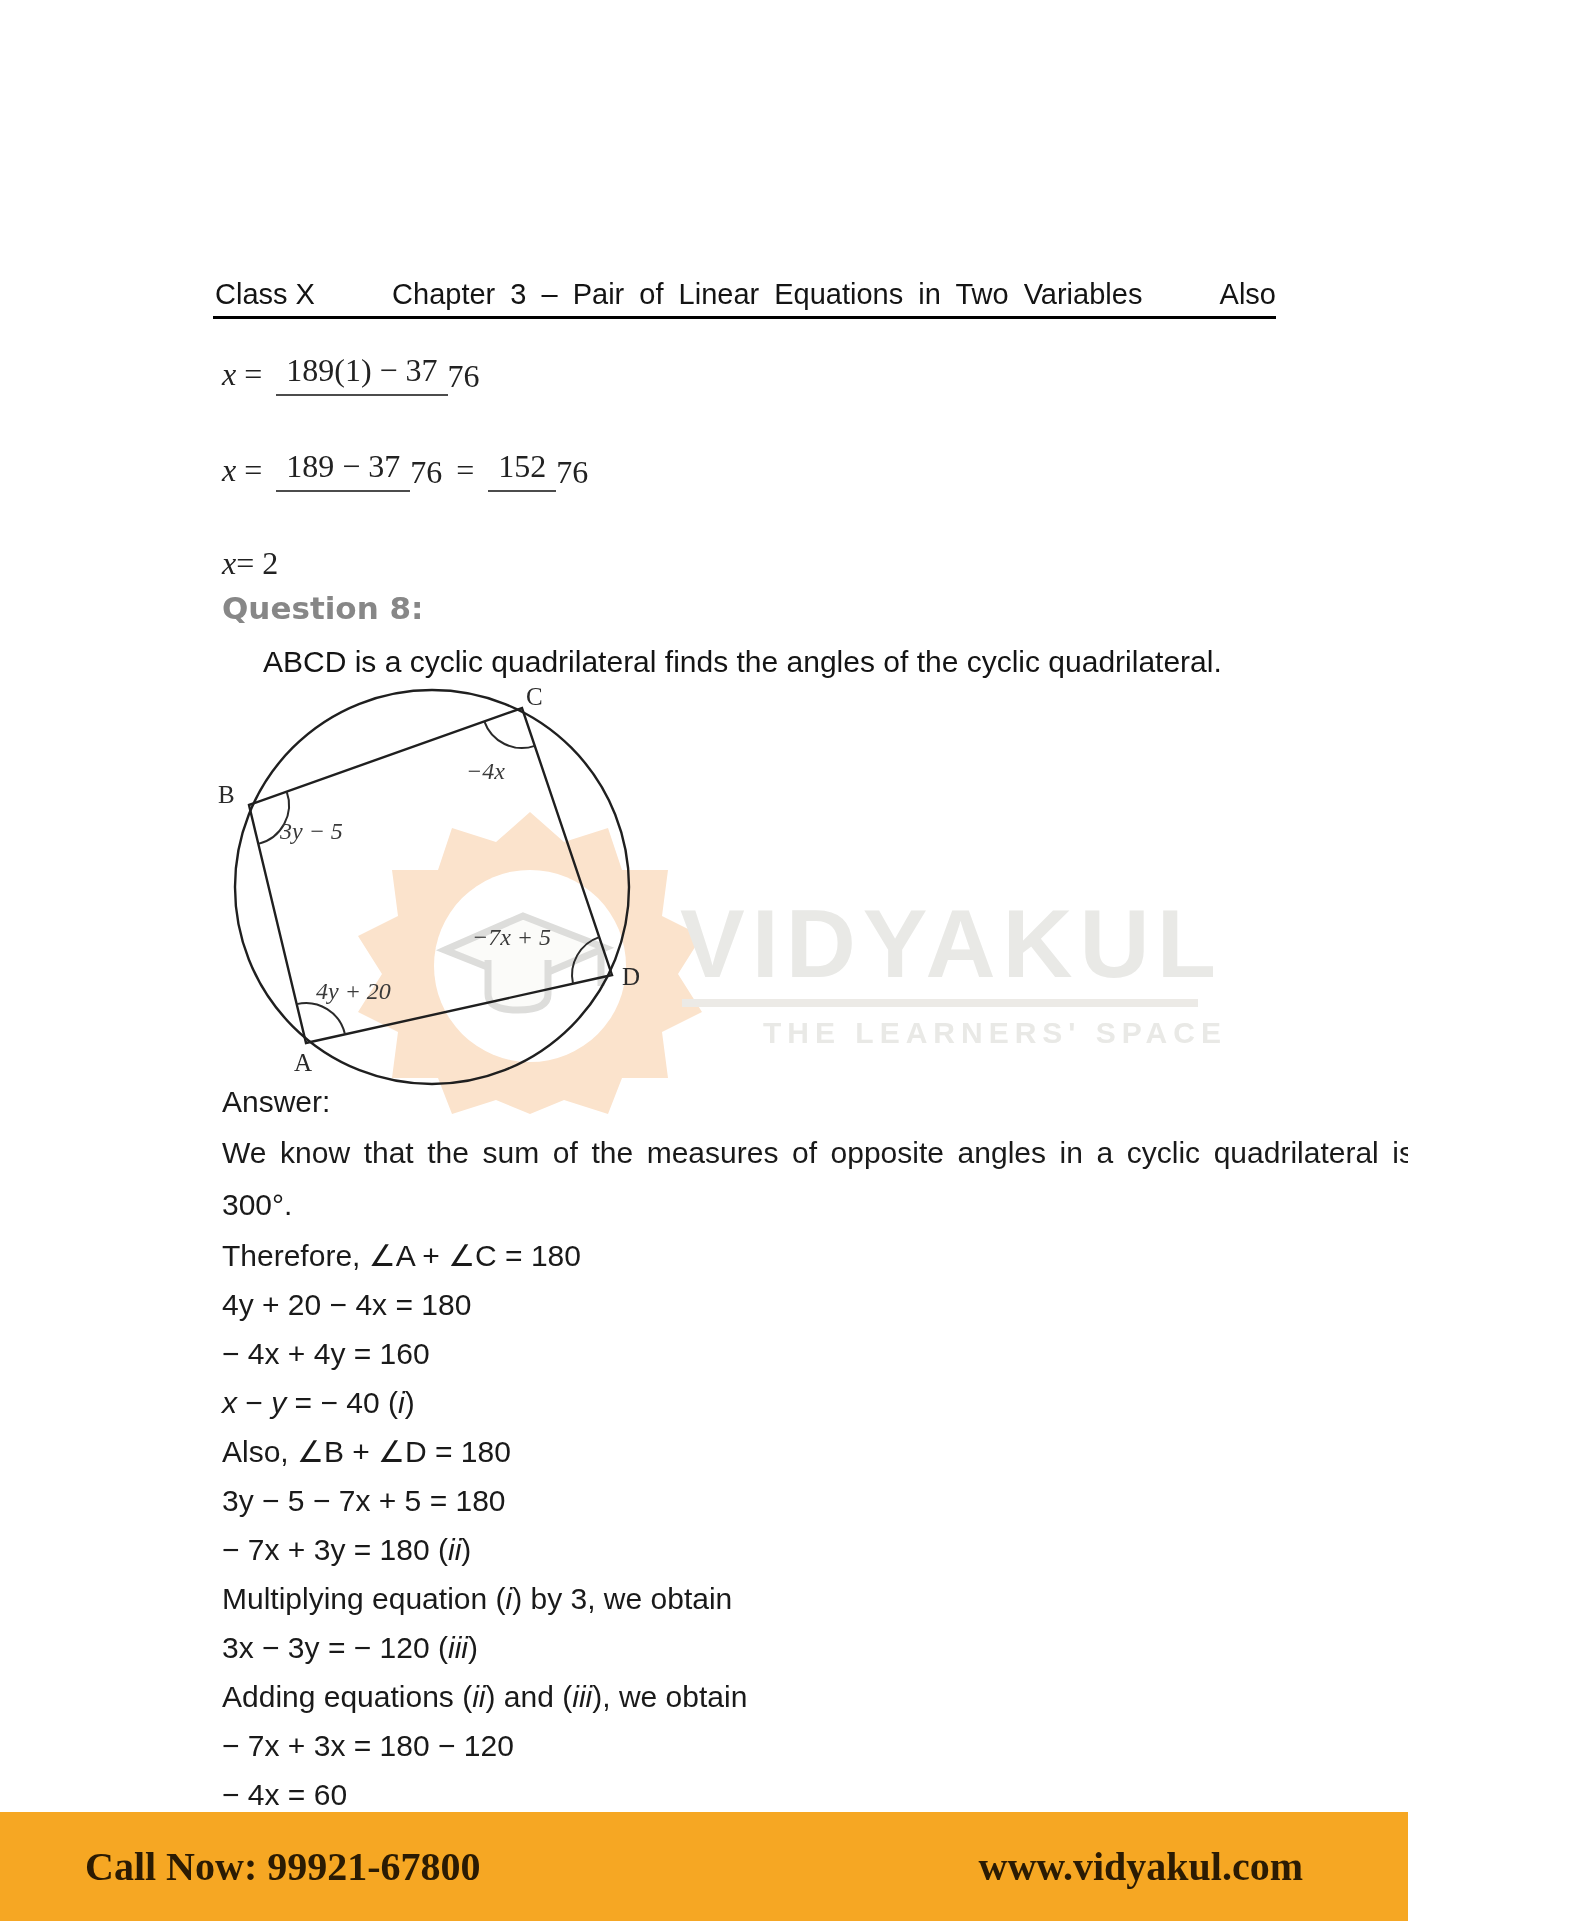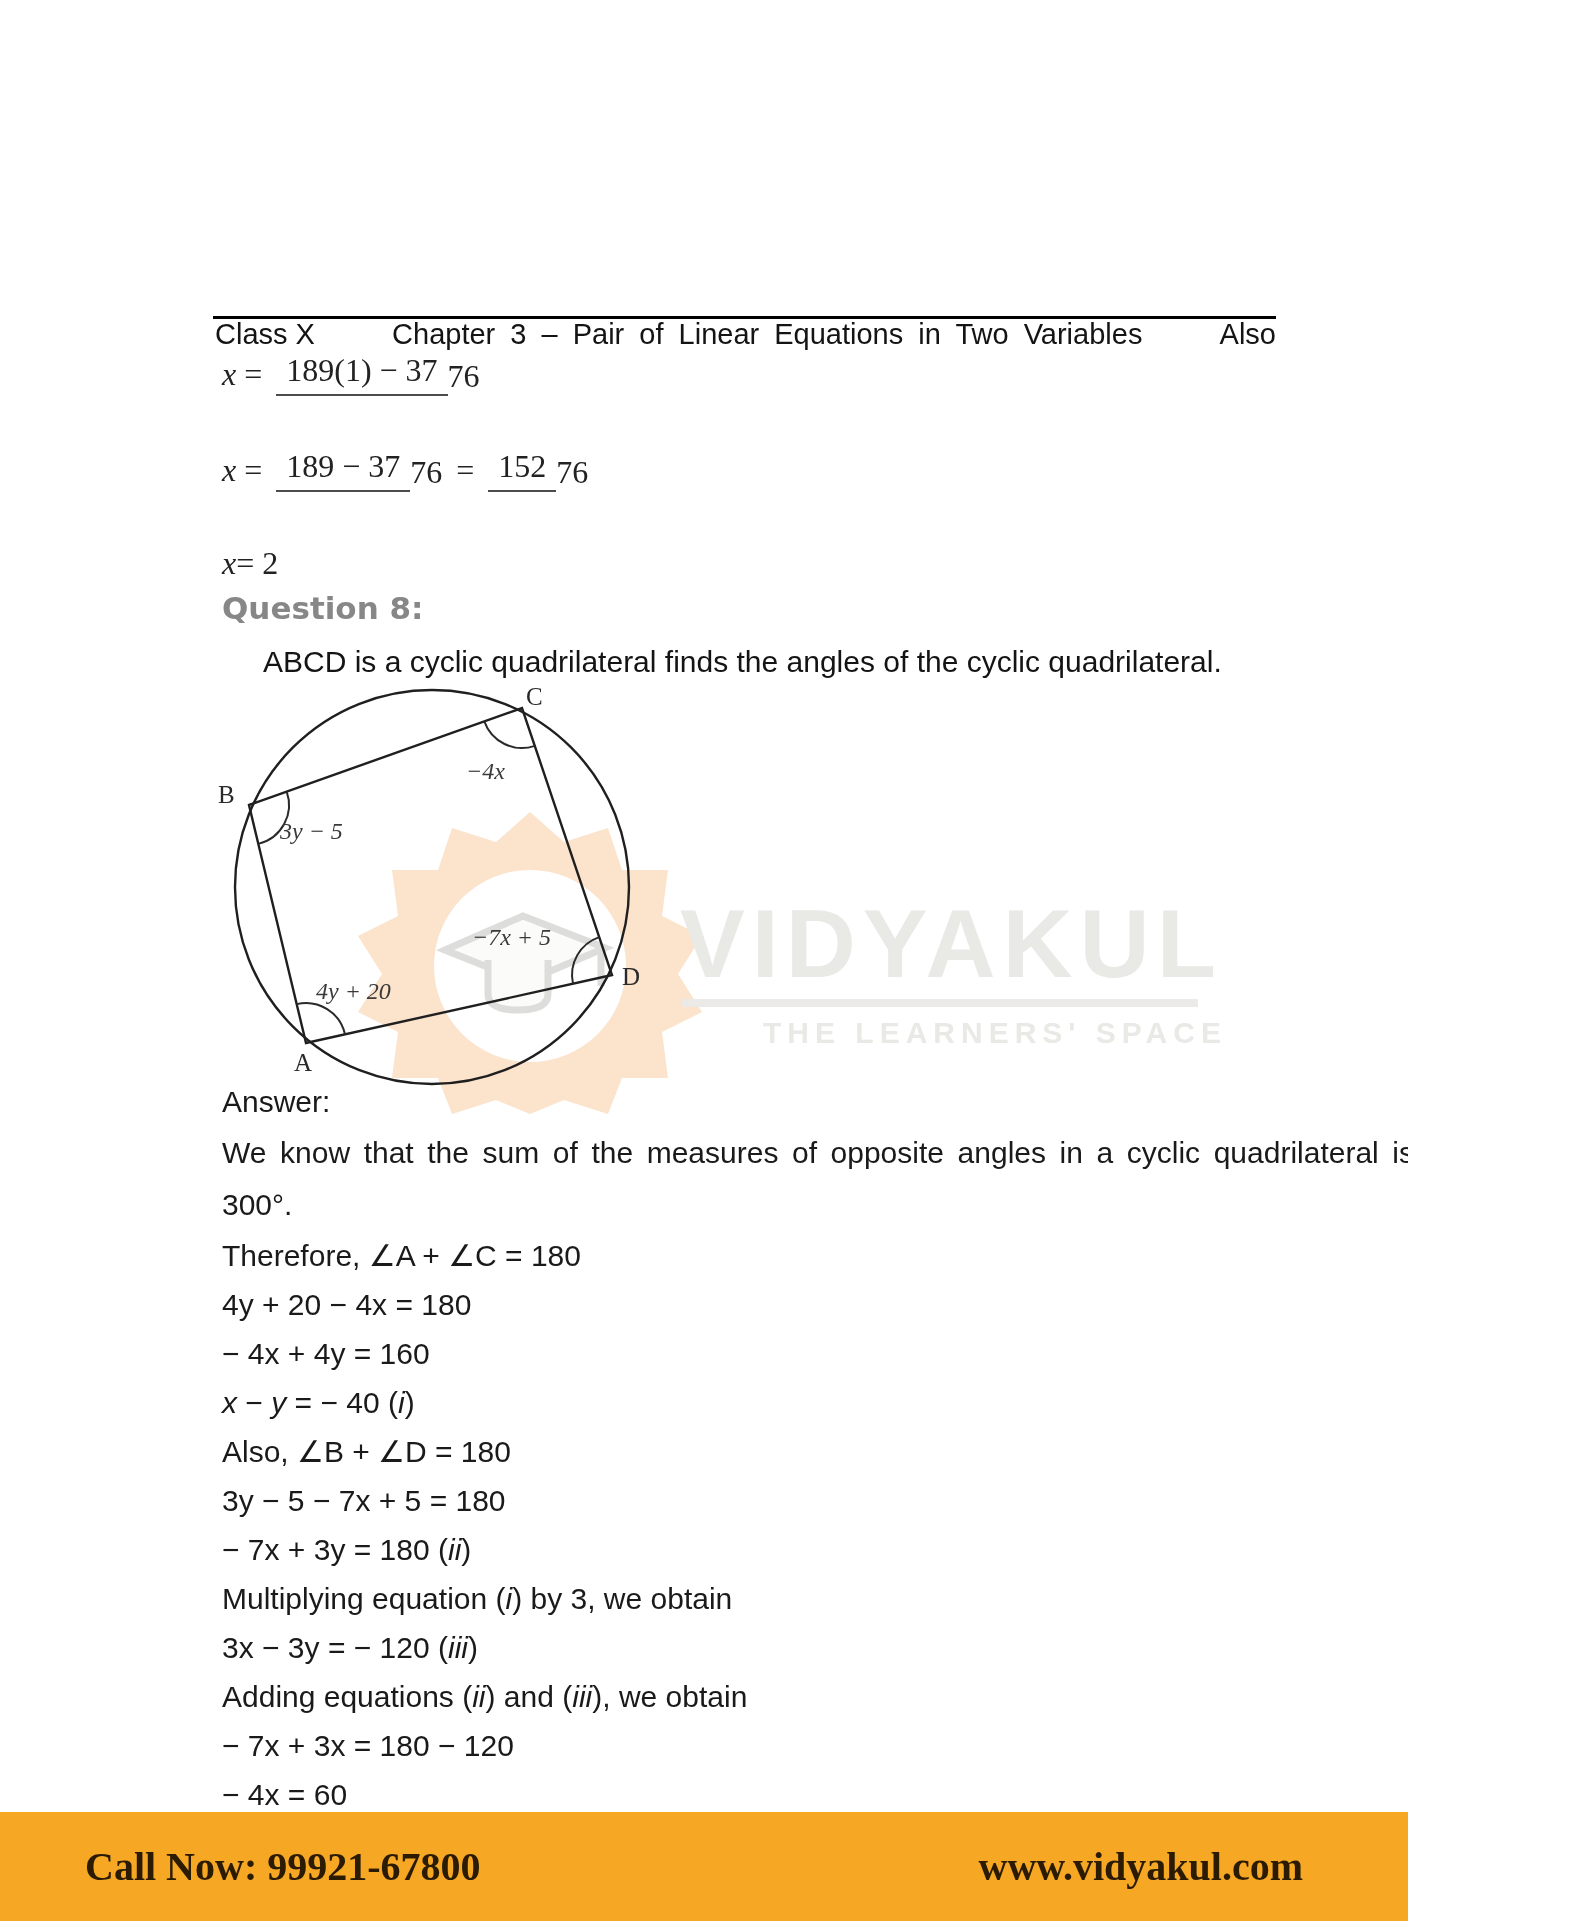--- a/index.html
+++ b/index.html
@@ -2,21 +2,21 @@
 <html><head>
 <meta charset="utf-8">
 <style>
   html,body{margin:0;padding:0;background:#ffffff;}
   .page{position:relative;width:1408px;height:1921px;background:#ffffff;overflow:hidden;
         font-family:"Liberation Sans",sans-serif;color:#1a1a1a;}
 
   
   .header{position:absolute;left:215px;right:132px;top:278px;display:flex;
           justify-content:space-between;align-items:baseline;font-size:29px;color:#141414;}
-  .header .center{word-spacing:7px;margin-top:40px;}
+  .header .center{word-spacing:7px;}
   .rule{position:absolute;left:213px;right:132px;top:316px;height:3px;background:#000;}
 
   
   .eqrow{position:absolute;left:222px;display:flex;align-items:center;
          font-family:"Liberation Serif",serif;font-size:32px;color:#222;}
   .eqrow .lhs{margin-right:6px;}
   .frac{display:inline-flex;flex-direction:row;align-items:center;margin:0 8px;}
   .frac .num{padding:0 10px 5px;border-bottom:2px solid #4c4c4c;text-align:center;}
   .frac .den{padding-top:4px;text-align:center;}
   .eqrow .eqsign{margin:0 6px;}

